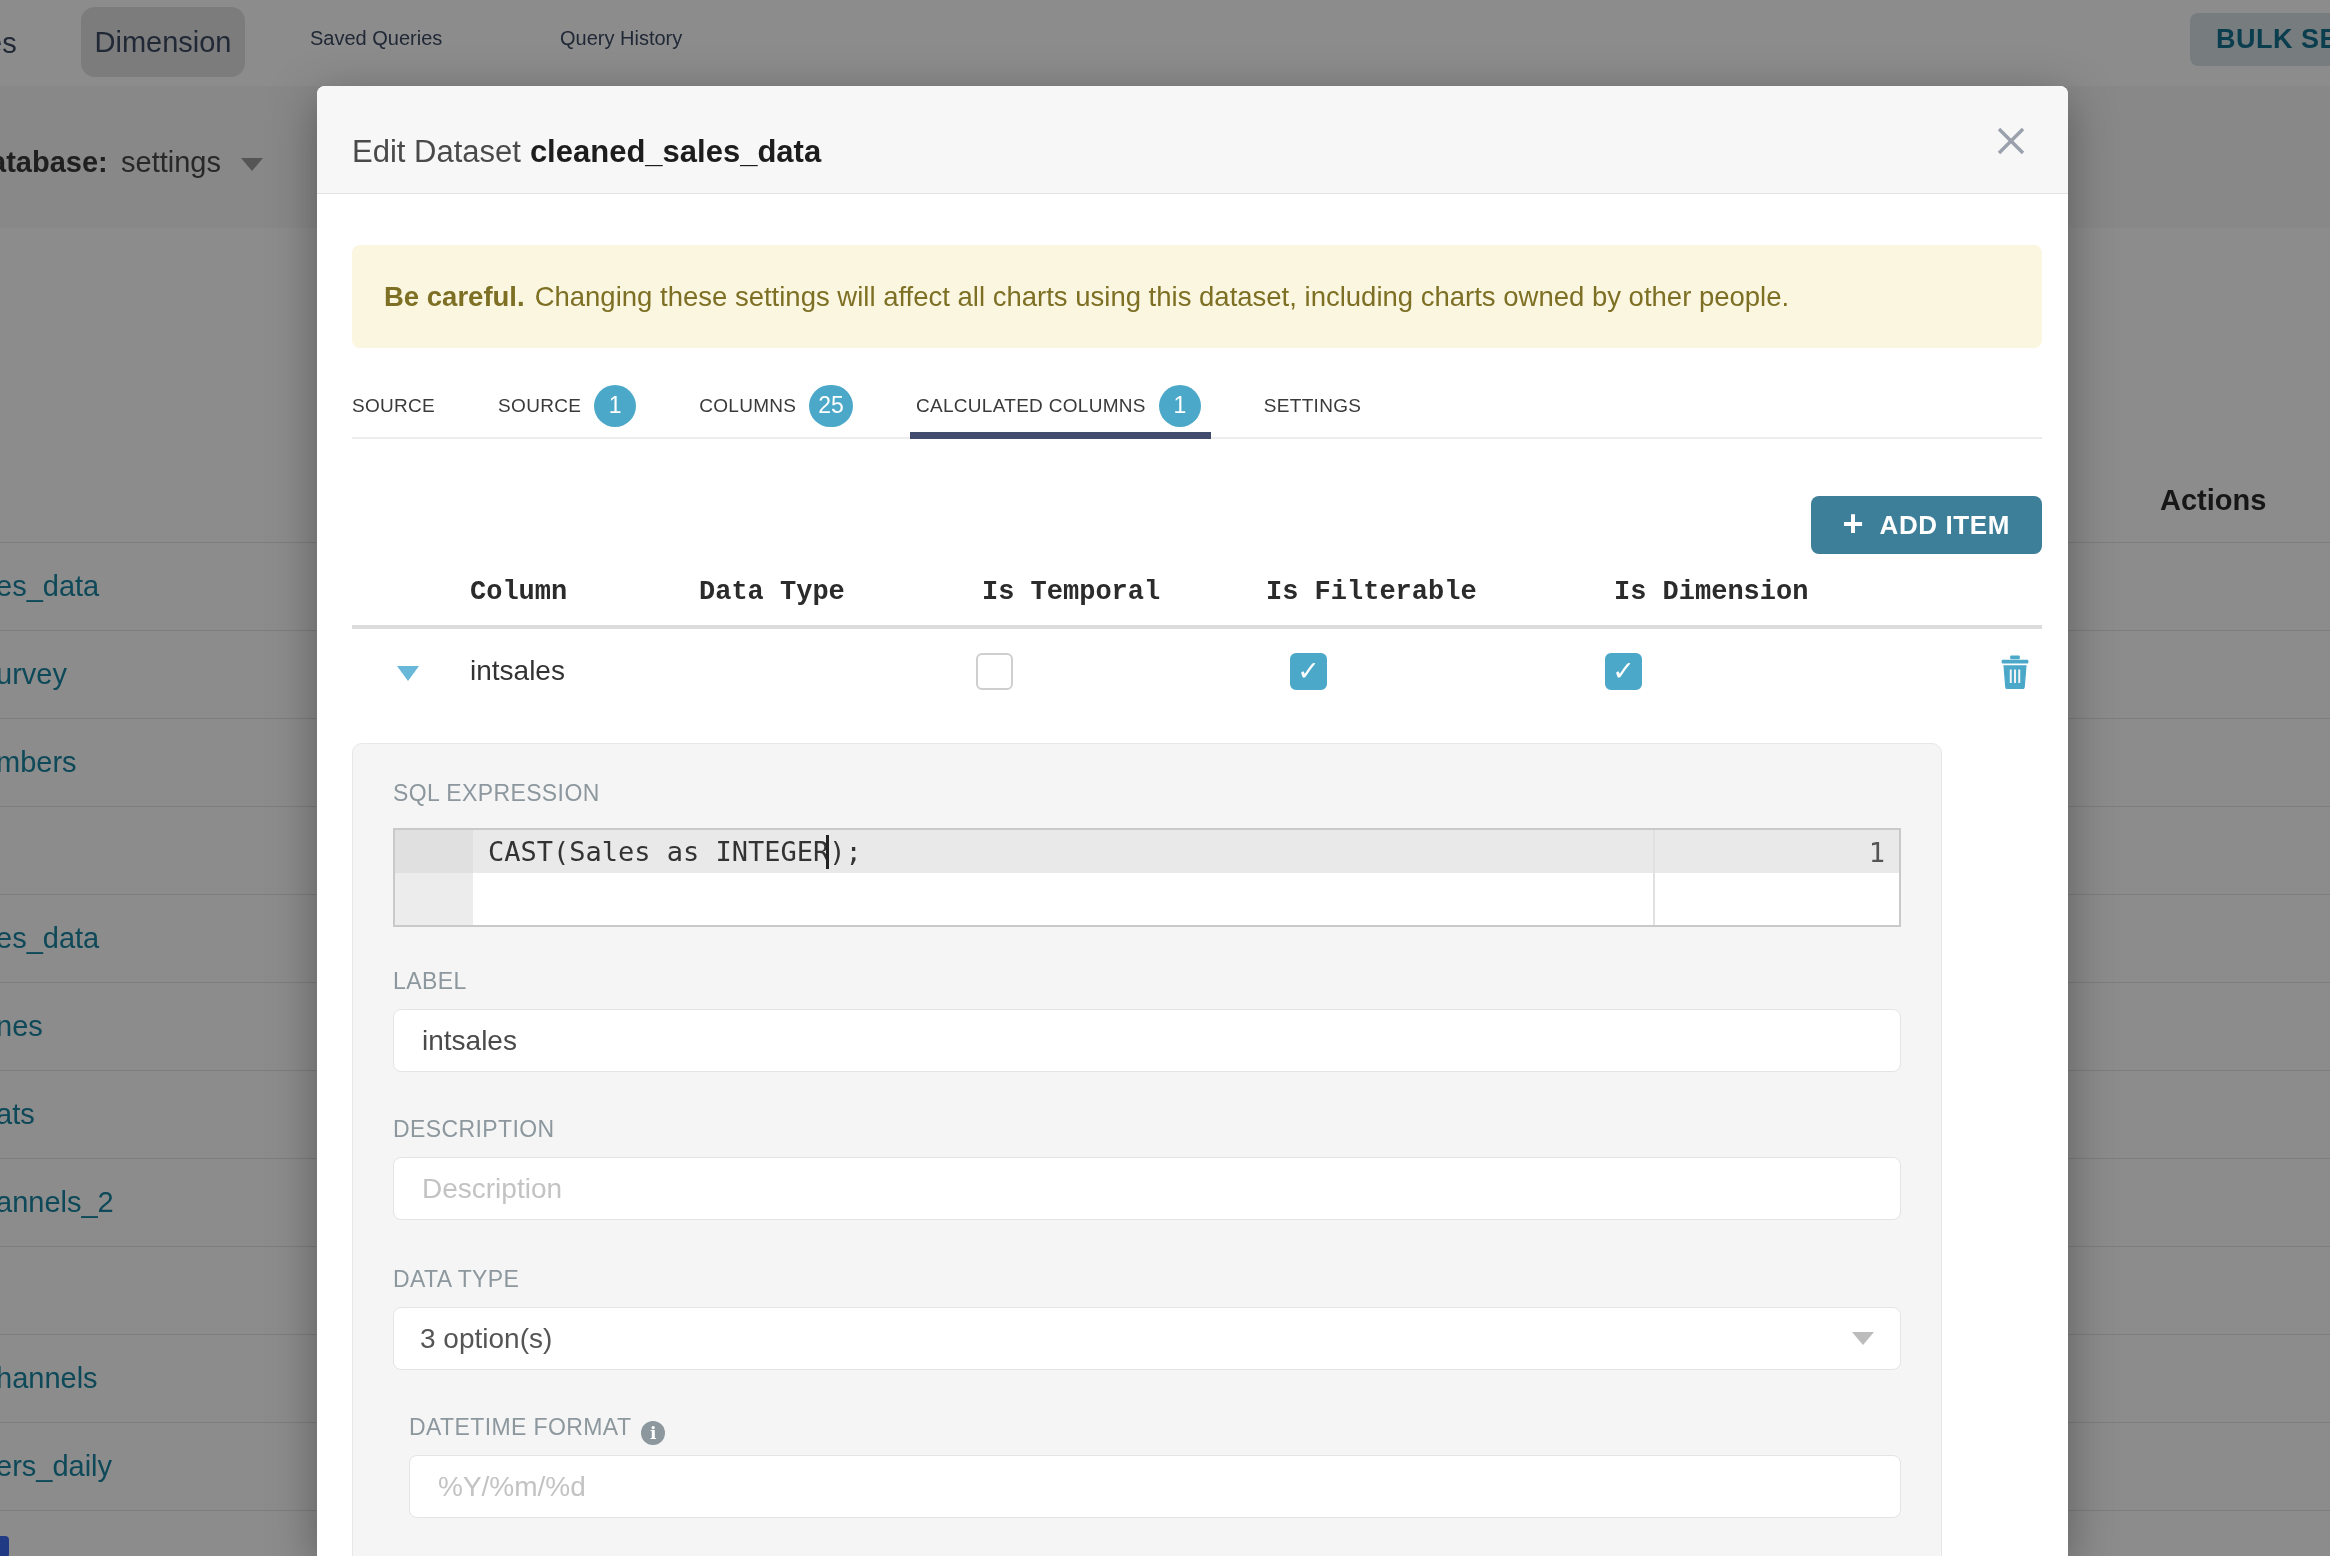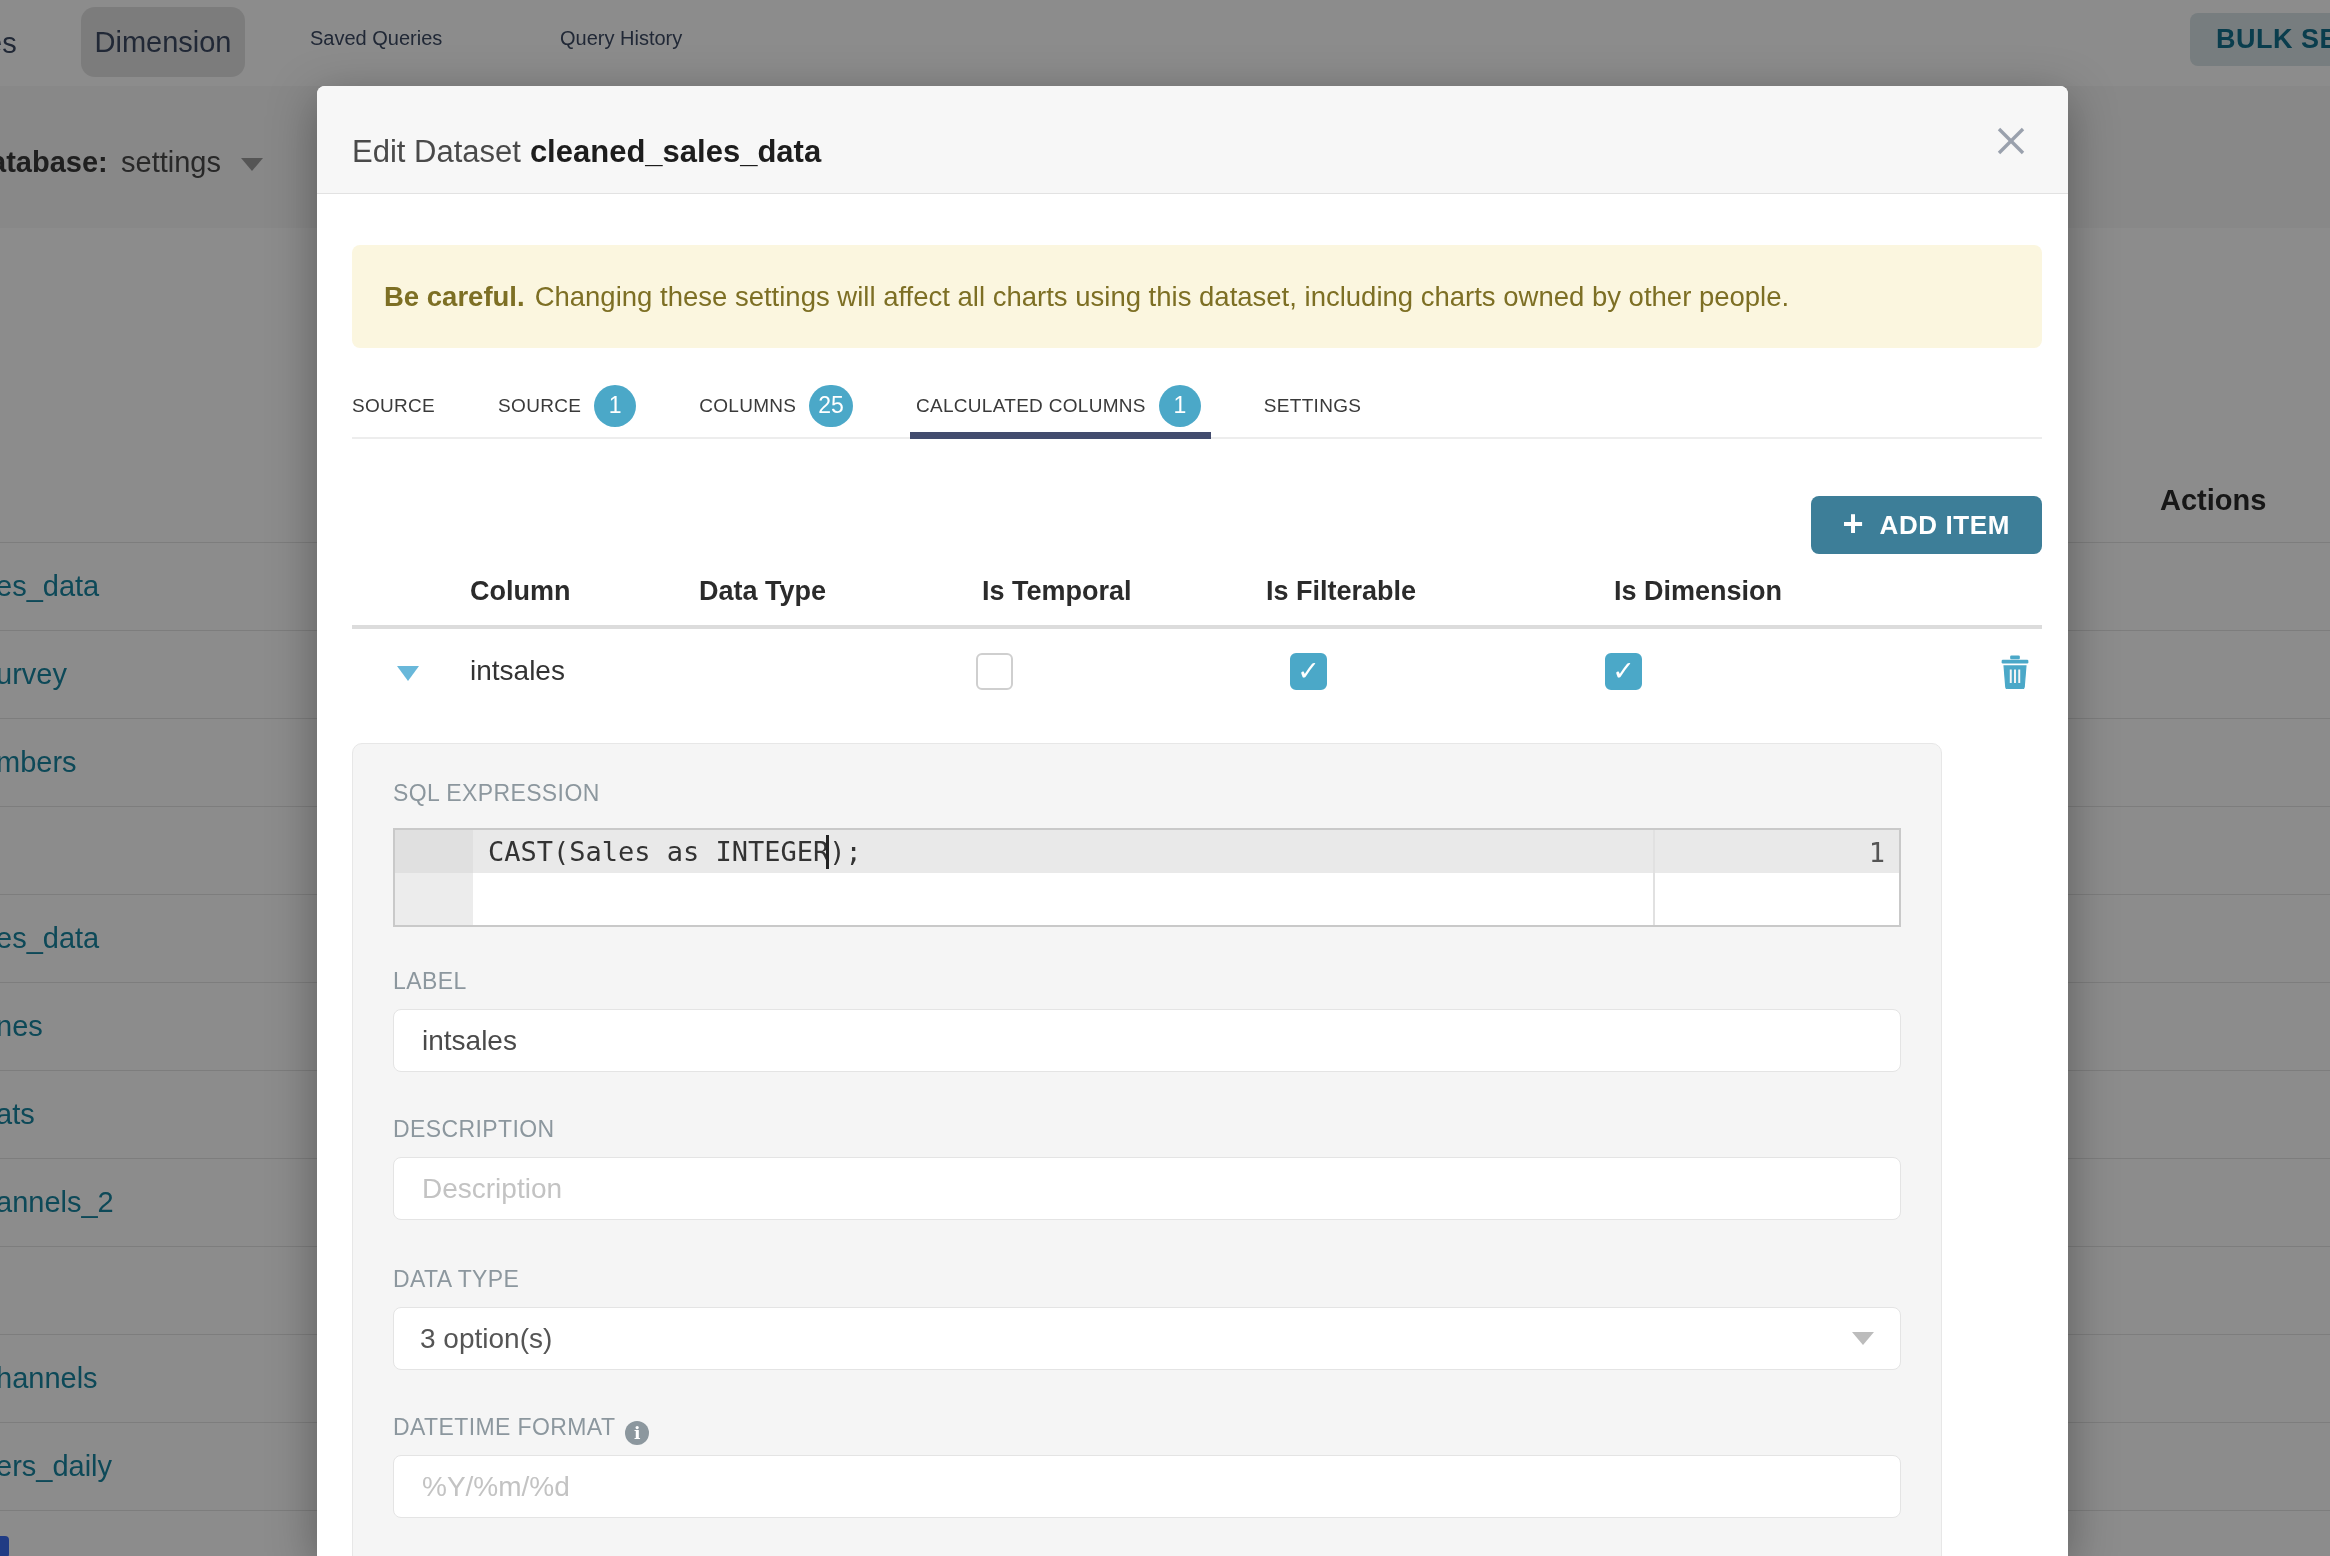--- a/index.html
+++ b/index.html
@@ -68,21 +68,21 @@
   .tab.active::after { content:''; position:absolute; left:-6px; right:-10px; bottom:-2px; height:7px; background:#424c6e; }
 
   .toolbar { margin-top:57px; display:flex; justify-content:flex-end; }
   .add-item-btn {
     height:58px; background:#3d7e98; border:none; border-radius:8px; color:#fff;
     display:flex; align-items:center; gap:16px; padding:0 32px; cursor:pointer;
   }
   .add-item-btn .plus { font-size:36px; font-weight:700; line-height:1; margin-top:-3px; }
   .add-item-btn .lbl { font-size:26px; font-weight:700; letter-spacing:.6px; }
 
-  .cols-header { position:relative; height:75px; border-bottom:4px solid #dcdcdc; }
+  .cols-header { position:relative; height:75px; border-bottom:4px solid #dcdcdc;font-family:Liberation Mono, monospace; }
   .cols-header span { position:absolute; bottom:18px; font-size:27px; font-weight:700; color:#2b2b2b; }
   .ch-column { left:118px; } .ch-datatype { left:347px; } .ch-temporal { left:630px; }
   .ch-filterable { left:914px; } .ch-dimension { left:1262px; }
 
   .col-row { position:relative; height:86px; }
   .expand-caret { position:absolute; left:45px; top:37px; width:0; height:0;
     border-left:11px solid transparent; border-right:11px solid transparent; border-top:15px solid #69b8da; cursor:pointer; }
   .row-colname { position:absolute; left:118px; top:26px; font-size:28px; color:#333; }
   .cbx { position:absolute; top:24px; width:37px; height:37px; border-radius:6px;
     border:2px solid #cfcfcf; background:#fff; display:flex; align-items:center; justify-content:center; cursor:pointer; }
@@ -105,21 +105,21 @@
   .sql-editor { margin-top:22px; height:99px; background:#fff; border:2px solid #c9c9c9; position:relative; overflow:hidden; }
   .ed-gutter { position:absolute; left:0; top:0; bottom:0; width:78px; background:#ececec; }
   .ed-gutter-active { position:absolute; left:0; top:0; width:78px; height:43px; background:#e0e0e0; }
   .ed-linenum { position:absolute; top:7px; right:14px; font-family:"DejaVu Sans Mono", monospace; font-size:27px; color:#555; }
   .ed-activeline { position:absolute; left:78px; right:0; top:0; height:43px; background:#e9e9e9; }
   .ed-code { position:absolute; left:93px; top:6px; font-family:"DejaVu Sans Mono", monospace; font-size:27px; color:#333; white-space:pre; }
   .ed-cursor { position:absolute; left:431px; top:5px; width:2.5px; height:34px; background:#222; }
   .ed-margin { position:absolute; left:1258px; top:0; bottom:0; width:2px; background:#e1e1e1; }
 
   .fgroup { margin-top:41px; }
-  .fgroup.g2 { margin-top:44px; } .fgroup.g3 { margin-top:46px; } .fgroup.g4 { margin-top:44px; }
+  .fgroup.g2 { margin-top:44px; } .fgroup.g3 { margin-top:46px; } .fgroup.g4 { margin-top:44px;margin-left:16px; }
   .fld-input {
     margin-top:15px; width:100%; height:63px; background:#fff; border:1.5px solid #e4e4e4; border-radius:8px;
     font-family:"Liberation Sans", sans-serif; font-size:28px; color:#4a4a4a; padding:0 28px; outline:none; display:block;
   }
   .fld-input::placeholder { color:#c3c3c3; }
   .fld-select {
     margin-top:15px; width:100%; height:63px; background:#fff; border:1.5px solid #e4e4e4; border-radius:8px;
     display:flex; align-items:center; justify-content:space-between; padding:0 26px; cursor:pointer;
   }
   .fld-select .sel-value { font-size:28px; color:#555; }

